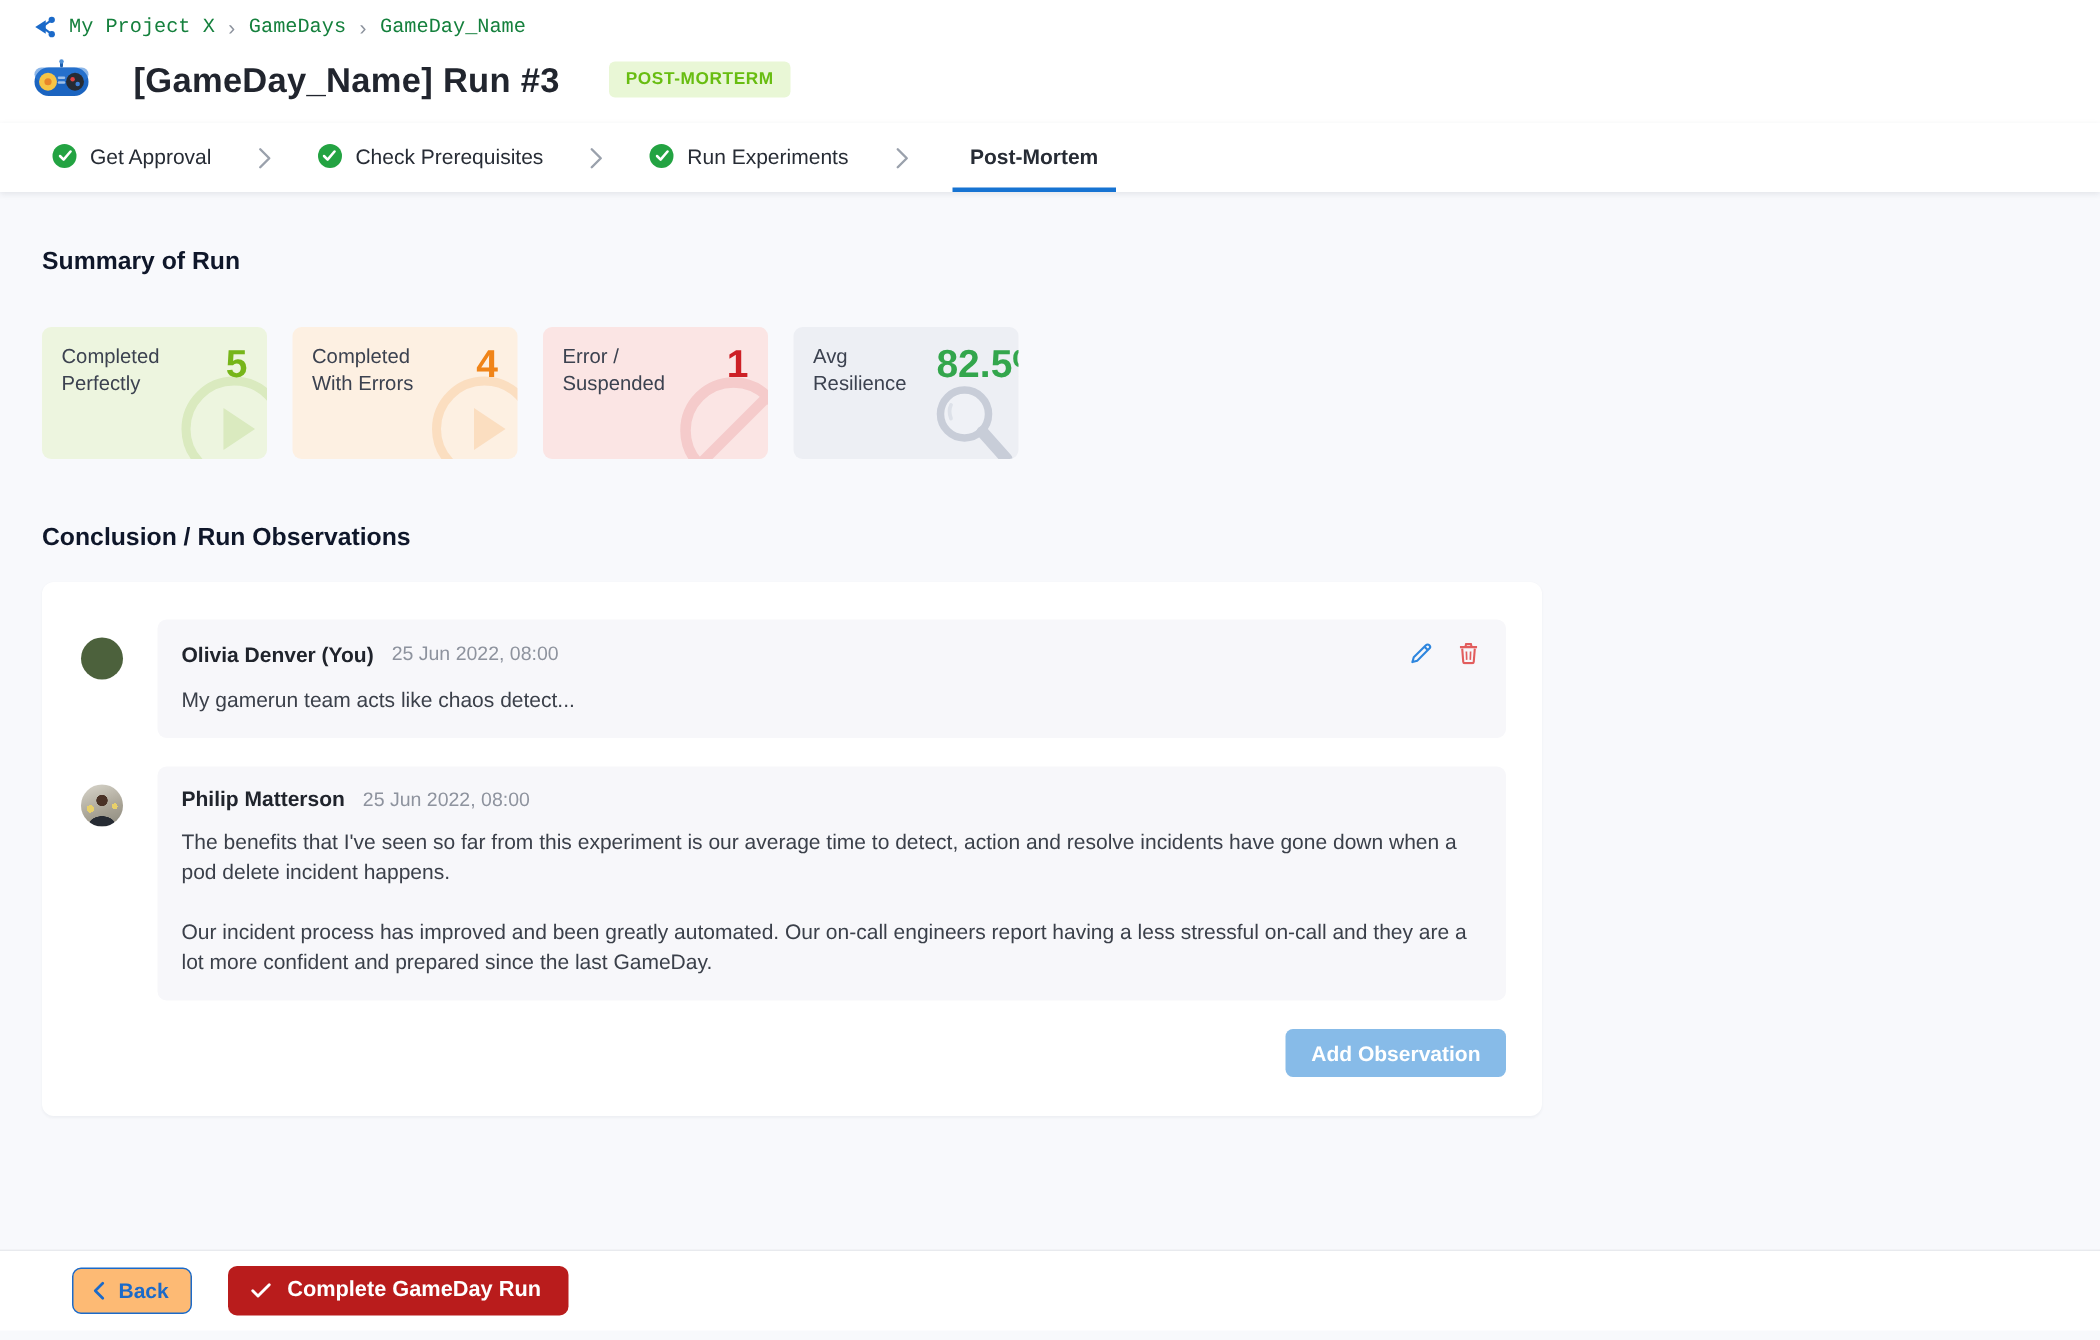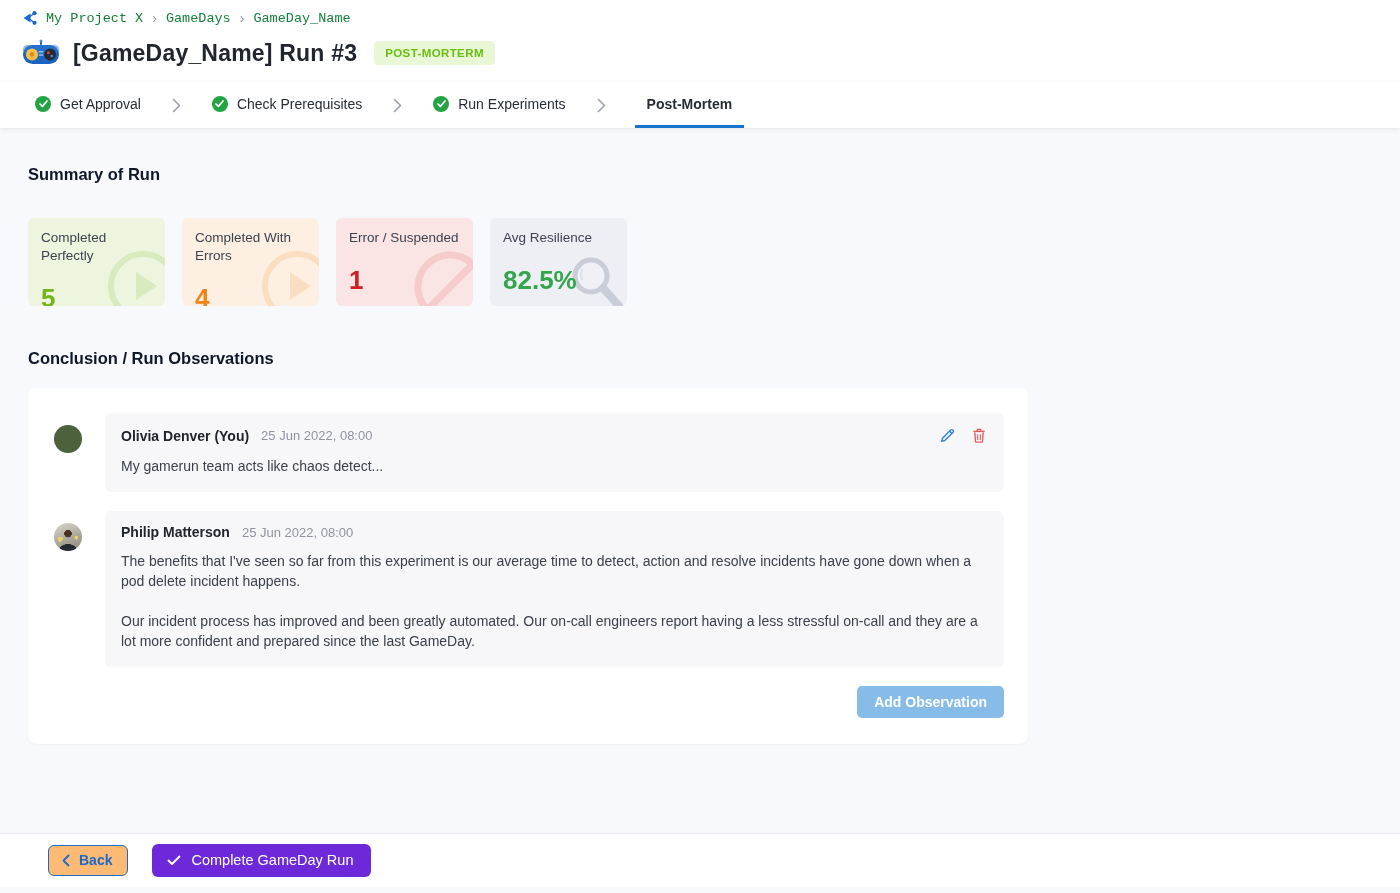--- a/index.html
+++ b/index.html
@@ -9,21 +9,21 @@
     background:#f8f9fc;
     color:#21252e;
     display:flex; flex-direction:column;
     overflow:hidden;
   }
   
   .topbar { background:#ffffff; padding:10px 28px 0 22px; }
   .breadcrumb { display:flex; align-items:center; gap:8px; font-size:13.5px; color:#1b6ac9; }
   .crumb { color:#15803d; text-decoration:none; cursor:pointer;font-family:Liberation Mono, monospace; }
   .crumb-sep { color:#8d939e; font-size:14px; margin:0 1px; }
-  .title-row { display:flex; align-items:center; margin:13px 0 15px 0; }
+  .title-row { display:flex; align-items:center; margin:13px 0 15px 0;gap:16px; }
   .gamepad { width:38px; height:28px; margin-right:13px; flex:0 0 auto; }
   .page-title { font-size:23px; font-weight:700; color:#21252e; letter-spacing:.2px; }
   .badge {
     margin-left:17px; background:#e9f7d6; color:#68bd11;
     font-size:11.5px; font-weight:700; letter-spacing:.4px;
     padding:6px 11px; border-radius:4px;
   }
   
   .tabs {
     background:#ffffff; height:46px; display:flex; align-items:stretch;
@@ -37,22 +37,22 @@
     display:inline-flex; align-items:center; justify-content:center; flex:0 0 auto;
   }
   .step-sep { display:flex; align-items:center; margin:0 29px; color:#9aa1ac; }
   
   .main { flex:1; padding:0 28px; }
   .section-heading { font-size:16.5px; font-weight:700; color:#0f172a; }
   .heading-summary { margin:37px 0 34px 0; }
   .heading-conclusion { margin:43px 0 20px 0; }
   .cards { display:flex; gap:17px; }
   .card {
-    width:137px; height:88px; border-radius:6px; padding:11px 13px;
-    display:flex; flex-direction:column; justify-content:space-between;
+    width:150px; height:88px; border-radius:6px; padding:11px 13px;
+    display:flex; flex-direction:row; justify-content:space-between;
     position:relative; overflow:hidden;gap:20px;
   }
   .card-label { font-size:13.5px; color:#3c4250; line-height:1.35; max-width:120px; position:relative; z-index:1; }
   .card-value { font-size:26px; font-weight:700; line-height:1; position:relative; z-index:1; padding-bottom:2px; }
   .card-green  { background:#edf5df; } .card-green  .card-value { color:#76b519; }
   .card-orange { background:#fdf0e2; } .card-orange .card-value { color:#f08418; }
   .card-red    { background:#fbe5e4; } .card-red    .card-value { color:#cd2026; }
   .card-gray   { background:#edeff4; } .card-gray   .card-value { color:#33a64c; }
   .card-bg-icon { position:absolute; z-index:0; }
   .icon-play-1 { color:#76b519; opacity:.16; right:-16px; bottom:-18px; }
@@ -110,22 +110,22 @@
     display:flex; align-items:center; padding-left:48px; gap:24px; margin-bottom:6px;
   }
   .back-btn {
     display:inline-flex; align-items:center; gap:9px;
     background:#fdba74; border:1.5px solid #1b6ac9; color:#1b6ac9;
     font-family:"Liberation Sans", sans-serif; font-size:14px; font-weight:700;
     padding:6px 15px 7px 13px; border-radius:6px; cursor:pointer;
   }
   .complete-btn {
     display:inline-flex; align-items:center; gap:10px;
-    background:#6d28d9; border:none; color:#ffffff;
-    font-family:"Liberation Sans", sans-serif; font-size:14.5px; font-weight:400;
+    background:#b91c1c; border:none; color:#ffffff;
+    font-family:"Liberation Sans", sans-serif; font-size:14.5px; font-weight:700;
     padding:8px 18px 9px 15px; border-radius:6px; cursor:pointer;
   }
 </style>
 </head>
 <body>
 
 <div class="topbar">
   <div class="breadcrumb">
     <span style="display:flex;">
       <svg width="16" height="16" viewBox="0 0 16 16">

